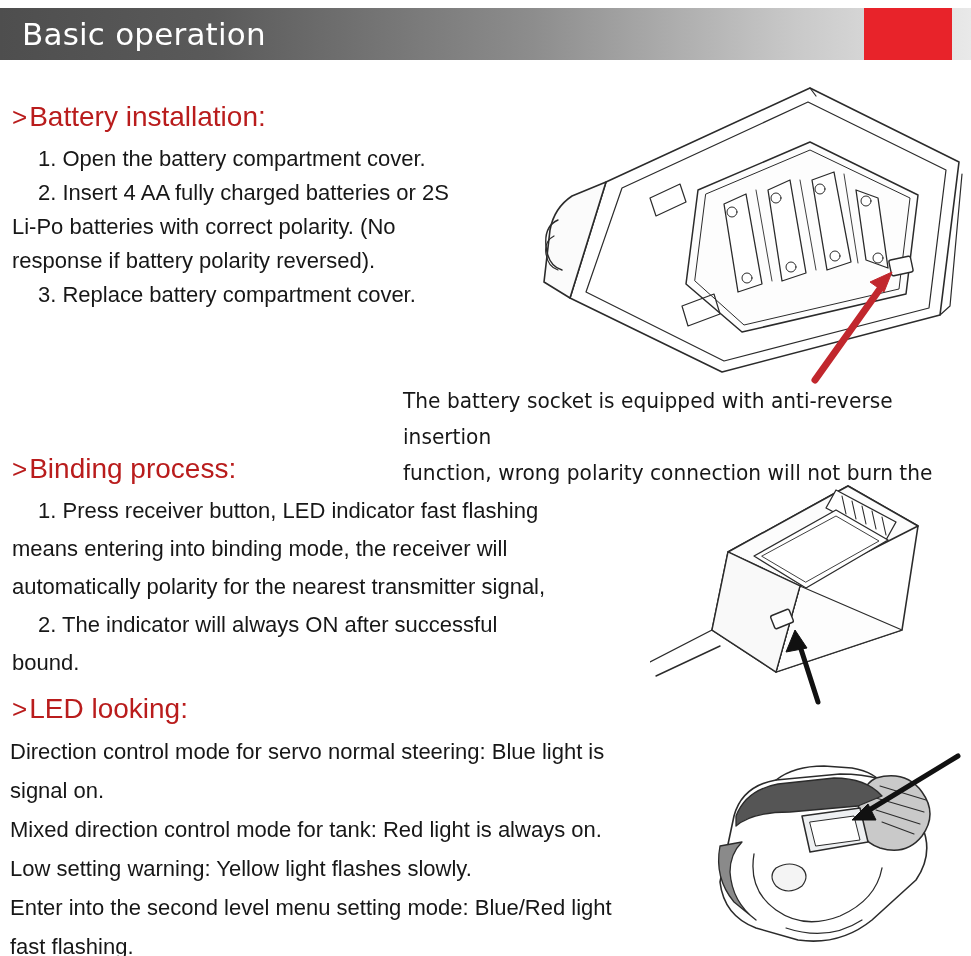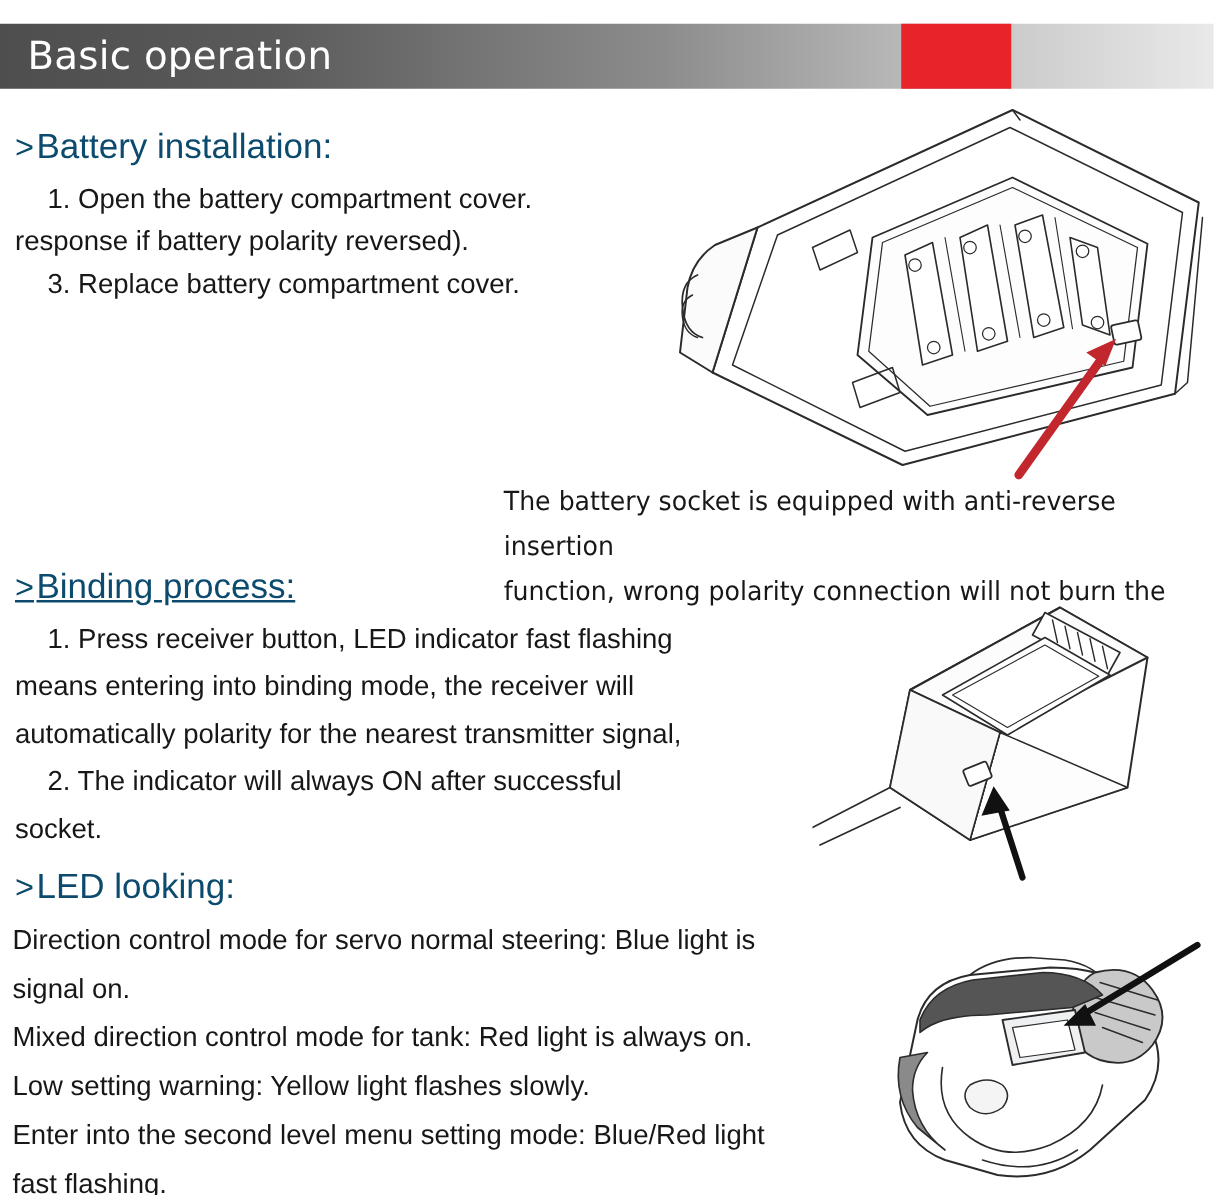--- a/index.html
+++ b/index.html
@@ -18,22 +18,22 @@
   .page {
     position: relative;
     width: 971px;
     height: 956px;
   }
 
   
   .header {
     position: absolute;
     left: 0;
-    top: 19px;
-    width: 809px;
+    top: 8px;
+    width: 952px;
     height: 52px;
   }
   .header-grad {
     position: absolute;
     left: 0;
     top: 0;
     width: 971px;
     height: 52px;
     background: linear-gradient(to right, #4e4e4e 0%, #5a5a5a 22%, #8d8d8d 55%, #c9c9c9 82%, #e9e9e9 100%);
   }
@@ -55,21 +55,21 @@
     font-family: "DejaVu Sans", sans-serif;
     letter-spacing: 0.2px;
     white-space: nowrap;
   }
 
   
   .sec-head {
     position: absolute;
     font-size: 28px;
     line-height: 34px;
-    color: #0c4a6e;
+    color: #b91c1c;
     white-space: nowrap;
   }
   .sec-head .arrow {
     font-size: 26px;
     margin-right: 2px;
   }
   .para {
     position: absolute;
     font-size: 22px;
     line-height: 34px;
@@ -105,20 +105,22 @@
     <div class="header-red"></div>
     <div class="header-title">Basic operation</div>
   </div>
 
   <div class="sec-head" style="left:12px; top:100px;">
     <span class="arrow">&gt;</span><span>Battery installation:</span>
   </div>
 
   <div class="para" style="left:12px; top:142px; width:520px;">
     <div><span class="indent"></span><span>1. Open the battery compartment cover.</span></div>
+    <div><span class="indent"></span><span>2. Insert 4 AA fully charged batteries or 2S</span></div>
+    <div><span>Li-Po batteries with correct polarity. (No</span></div>
     <div><span>response if battery polarity reversed).</span></div>
     <div><span class="indent"></span><span>3. Replace battery compartment cover.</span></div>
   </div>
 
   <div class="illus" style="left:510px; top:70px;">
     <svg width="460" height="330" viewBox="0 0 460 330" xmlns="http://www.w3.org/2000/svg">
       <g fill="none" stroke="#2b2b2b" stroke-width="1.6" stroke-linejoin="round" stroke-linecap="round">
 
         <path d="M96 112 L300 18 L449 92 L430 245 L212 302 L60 228 Z" fill="#ffffff"></path>
 
@@ -169,30 +171,30 @@
         <polygon points="382,202 360,212 374,222"></polygon>
       </g>
     </svg>
   </div>
 
   <div class="caption" style="left:403px; top:383px; width:570px;">
     <div class="condensed">The battery socket is equipped with anti-reverse insertion</div>
     <div class="condensed">function, wrong polarity connection will not burn the</div>
   </div>
 
-  <div class="sec-head" style="left:12px; top:452px;text-decoration:underline;">
+  <div class="sec-head" style="left:12px; top:452px;">
     <span class="arrow">&gt;</span><span>Binding process:</span>
   </div>
 
   <div class="para" style="left:12px; top:492px; width:640px; line-height:38px;">
     <div><span class="indent"></span><span>1. Press receiver button, LED indicator fast flashing</span></div>
     <div><span>means entering into binding mode, the receiver will</span></div>
     <div><span>automatically polarity for the nearest transmitter signal,</span></div>
     <div><span class="indent"></span><span>2. The indicator will always ON after successful</span></div>
-    <div><span>socket.</span></div>
+    <div><span>bound.</span></div>
   </div>
 
   <div class="illus" style="left:650px; top:460px;">
     <svg width="300" height="250" viewBox="0 0 300 250" xmlns="http://www.w3.org/2000/svg">
       <g fill="none" stroke="#2b2b2b" stroke-width="1.6" stroke-linejoin="round" stroke-linecap="round">
 
         <path d="M78 92 L198 26 L268 66 L252 170 L126 212 L62 170 Z" fill="#ffffff"></path>
 
         <path d="M78 92 L198 26 L268 66 L150 126 Z" fill="#fcfcfc"></path>
 

